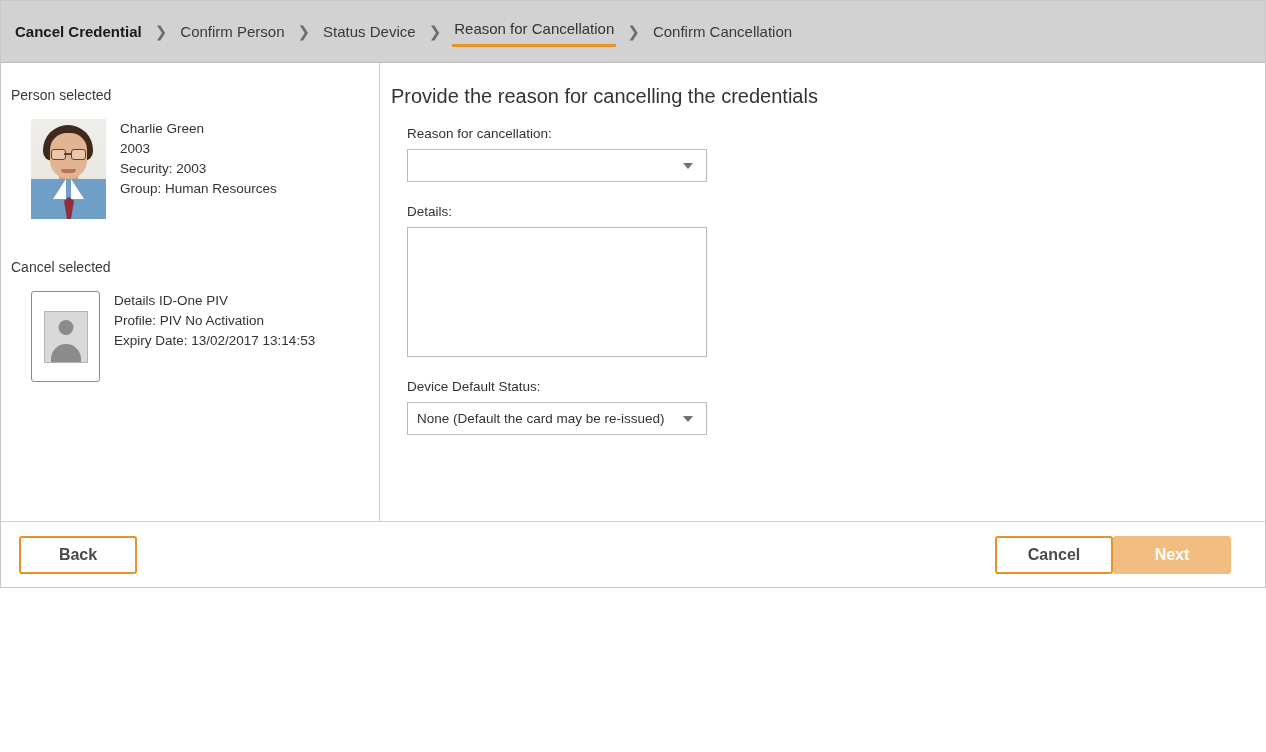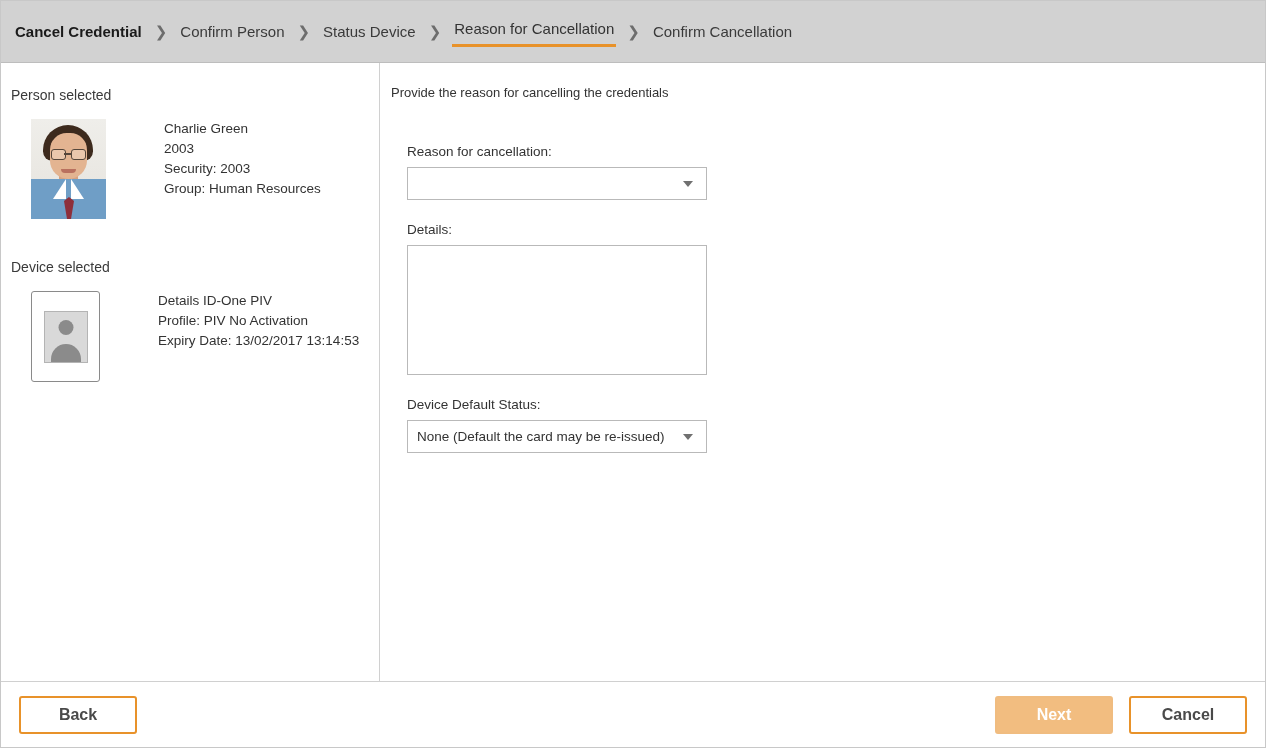--- a/index.html
+++ b/index.html
@@ -11,21 +11,21 @@
     height: 752px;
     font-family: "Liberation Sans", sans-serif;
     font-size: 13.5px;
     color: #333333;
     background: #ffffff;
     overflow: hidden;
   }
   .app {
     position: relative;
     width: 1266px;
-    height: 748px;
+    height: 588px;
     box-sizing: border-box;
     border: 1px solid #c8c8c8;
     background: #4c1d95;
     display: flex;
     flex-direction: column;
   }
 
   
   .breadcrumb {
     height: 62px;
@@ -76,21 +76,20 @@
     background: #ffffff;
   }
   .pane-heading {
     font-size: 14px;
     color: #3a3a3a;
     padding: 8px 0 0 10px;
   }
   .entity {
     display: flex;
     padding: 16px 0 0 30px;
-    gap: 44px;
   }
   .entity-info {
     padding-left: 14px;
     line-height: 20px;
     font-size: 13.5px;
     color: #333333;
   }
   .entity-info div {
     white-space: nowrap;
   }
@@ -222,24 +221,24 @@
     background: #8b8b8b;
   }
 
   
   .right-pane {
     flex: 1 1 auto;
     padding: 22px 0 0 11px;
     box-sizing: border-box;
   }
   .right-title {
-    font-size: 13px;
+    font-size: 20px;
     color: #333333;
     padding-left: 0;
-    margin-bottom: 44px;
+    margin-bottom: 18px;
   }
   .field-label {
     font-size: 13.5px;
     color: #333333;
     margin-bottom: 8px;
   }
   .form-col {
     width: 300px;
     margin-left: 16px;
   }
@@ -359,21 +358,21 @@
           <div class="tie"></div>
         </div>
         <div class="entity-info">
           <div>Charlie Green</div>
           <div>2003</div>
           <div>Security:  2003</div>
           <div>Group:  Human Resources</div>
         </div>
       </div>
 
-      <div class="pane-heading" style="padding-top:40px;">Device selected</div>
+      <div class="pane-heading" style="padding-top:40px;">Cancel selected</div>
 
       <div class="entity">
         <div class="card-icon">
           <div class="inner">
             <div class="head"></div>
             <div class="shoulders"></div>
           </div>
         </div>
         <div class="entity-info">
           <div>Details ID-One PIV</div>
@@ -415,17 +414,17 @@
             </span>
         </div>
       </div>
     </div>
 
   </div>
 
   <div class="footer">
     <div class="btn btn-outline">Back</div>
     <div class="footer-spacer"></div>
+    <div class="btn btn-outline">Cancel</div>
     <div class="btn btn-primary-disabled btn-next">Next</div>
-    <div class="btn btn-outline">Cancel</div>
   </div>
 
 </div>
 
 </body></html>

